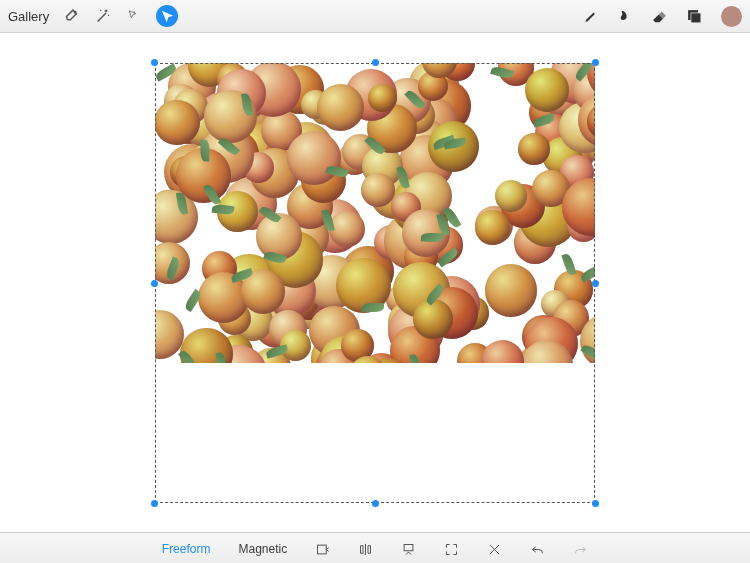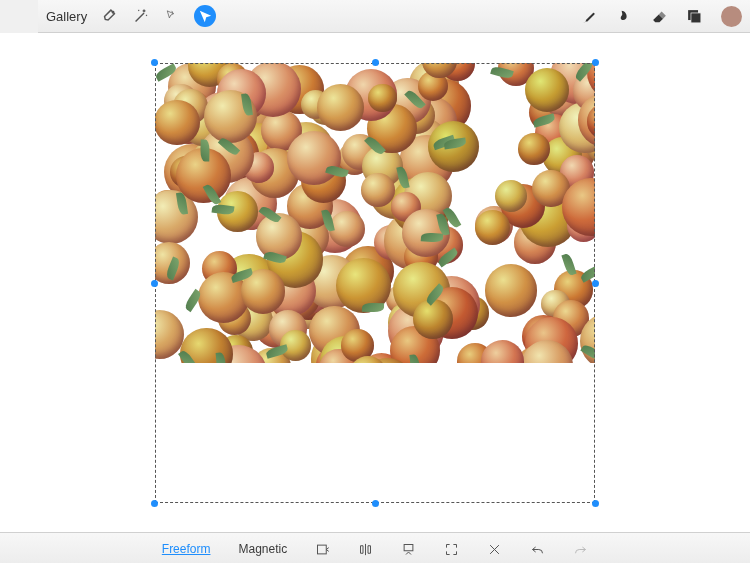--- a/index.html
+++ b/index.html
@@ -1,17 +1,17 @@
 <!DOCTYPE html>
 <html><head>
 <meta charset="utf-8">
 <style>
   html,body{margin:0;padding:0;width:750px;height:563px;font-family:-apple-system,Helvetica,Arial,sans-serif;background:#f0f0f0;overflow:hidden;}
   
-  .topbar{height:32px;background:linear-gradient(#f7f7f7,#ececec);border-bottom:1px solid #d0d0d0;display:flex;align-items:center;justify-content:space-between;padding:0 8px;margin-left:38px;}
+  .topbar{height:32px;background:linear-gradient(#f7f7f7,#ececec);border-bottom:1px solid #d0d0d0;display:flex;align-items:center;justify-content:space-between;padding:0 8px;}
   .tb-left,.tb-right{display:flex;align-items:center;}
   .tb-left .tb-item{margin-right:14px;}
   .tb-right .tb-item{margin-left:18px;}
   .tb-label{font-size:13px;color:#555;cursor:pointer;}
   .tb-item{display:flex;align-items:center;justify-content:center;cursor:pointer;color:#333;}
   .tb-item svg{width:17px;height:17px;display:block;}
   .circle{width:22px;height:22px;border-radius:50%;display:flex;align-items:center;justify-content:center;}
   .circle.blue{background:#1f8efc;color:#fff;}
   .swatch-curr{width:21px;height:21px;border-radius:50%;background:#b78c7e;}
   
@@ -27,21 +27,21 @@
   .peach{position:absolute;border-radius:50%;background:radial-gradient(circle at 35% 30%,#f3cb8a 0%,#e9a66b 30%,#d07a70 60%,#9b4e62 100%);box-shadow:inset -2px -4px 6px rgba(80,30,40,0.4);}
   .leaf{position:absolute;width:22px;height:9px;border-radius:50% 0 50% 0;background:linear-gradient(135deg,#4f7a4c,#7fa86f);transform:rotate(var(--r,20deg));}
   .palette{flex:1;display:flex;background:#fff;padding:8px 8px;gap:8px;}
   .sw{flex:1;position:relative;}
   .brand{position:absolute;right:4px;bottom:4px;color:#fff;font-size:10px;text-align:center;line-height:1;}
   .brand svg{display:block;margin:0 auto 2px;}
   
   .bottombar{height:32px;background:linear-gradient(#f7f7f7,#ececec);border-top:1px solid #d0d0d0;display:flex;align-items:center;justify-content:center;}
   .bb-item{margin:0 14px;font-size:12px;color:#3a3a3a;cursor:pointer;display:flex;align-items:center;}
   .bb-item svg{width:15px;height:15px;display:block;stroke:#555;}
-  .bb-active{color:#1f8efc;text-decoration:underline;}
+  .bb-active{color:#1f8efc;}
   .bb-disabled{opacity:.35;}
 </style>
 </head>
 <body>
 
 <div class="topbar">
   <div class="tb-left">
     <span class="tb-item tb-label">Gallery</span>
     <span class="tb-item">
       <svg viewBox="0 0 24 24" fill="none" stroke="#555" stroke-width="2">

